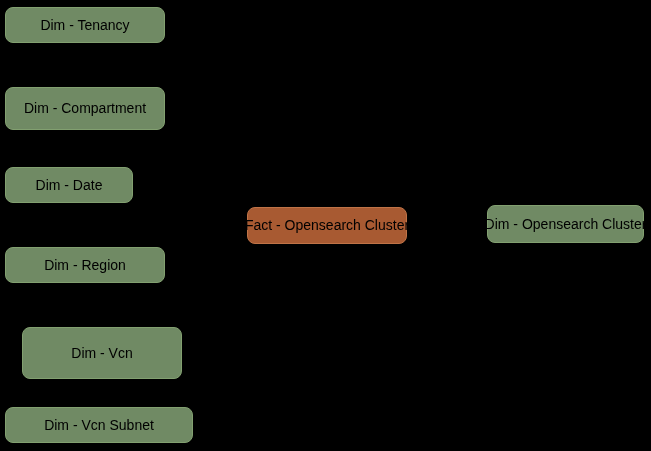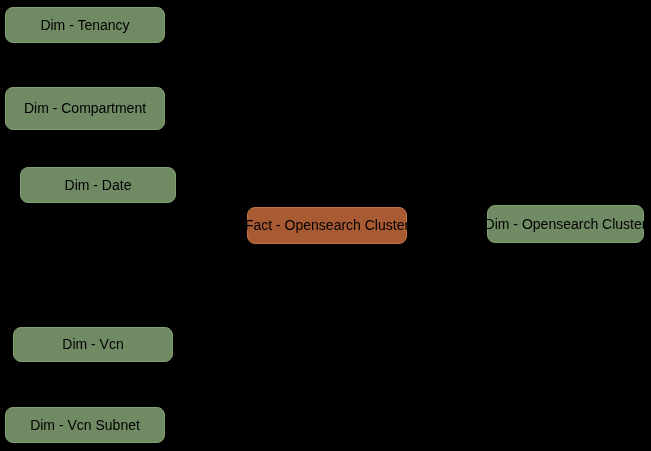--- a/index.html
+++ b/index.html
@@ -55,30 +55,33 @@
 <div class="canvas">
 
   <div class="node dim" style="left:5px;top:7px;width:160px;height:36px">
     <span>Dim - Tenancy</span>
   </div>
 
   <div class="node dim" style="left:5px;top:87px;width:160px;height:43px">
     <span>Dim - Compartment</span>
   </div>
 
-  <div class="node dim" style="left:20px;top:167px;width:156px;height:36px">
+  <div class="node dim" style="left:5px;top:167px;width:128px;height:36px">
     <span>Dim - Date</span>
   </div>
 
+  <div class="node dim" style="left:5px;top:247px;width:160px;height:36px">
+    <span>Dim - Region</span>
+  </div>
 
-  <div class="node dim" style="left:13px;top:327px;width:160px;height:35px">
+  <div class="node dim" style="left:22px;top:327px;width:160px;height:52px">
     <span>Dim - Vcn</span>
   </div>
 
-  <div class="node dim" style="left:5px;top:407px;width:160px;height:36px">
+  <div class="node dim" style="left:5px;top:407px;width:188px;height:36px">
     <span>Dim - Vcn Subnet</span>
   </div>
 
   <div class="node dim" style="left:487px;top:205px;width:157px;height:38px">
     <span>Dim - Opensearch Cluster</span>
   </div>
 
   <div class="node fact" style="left:247px;top:207px;width:160px;height:37px">
     <span>Fact - Opensearch Cluster</span>
   </div>

